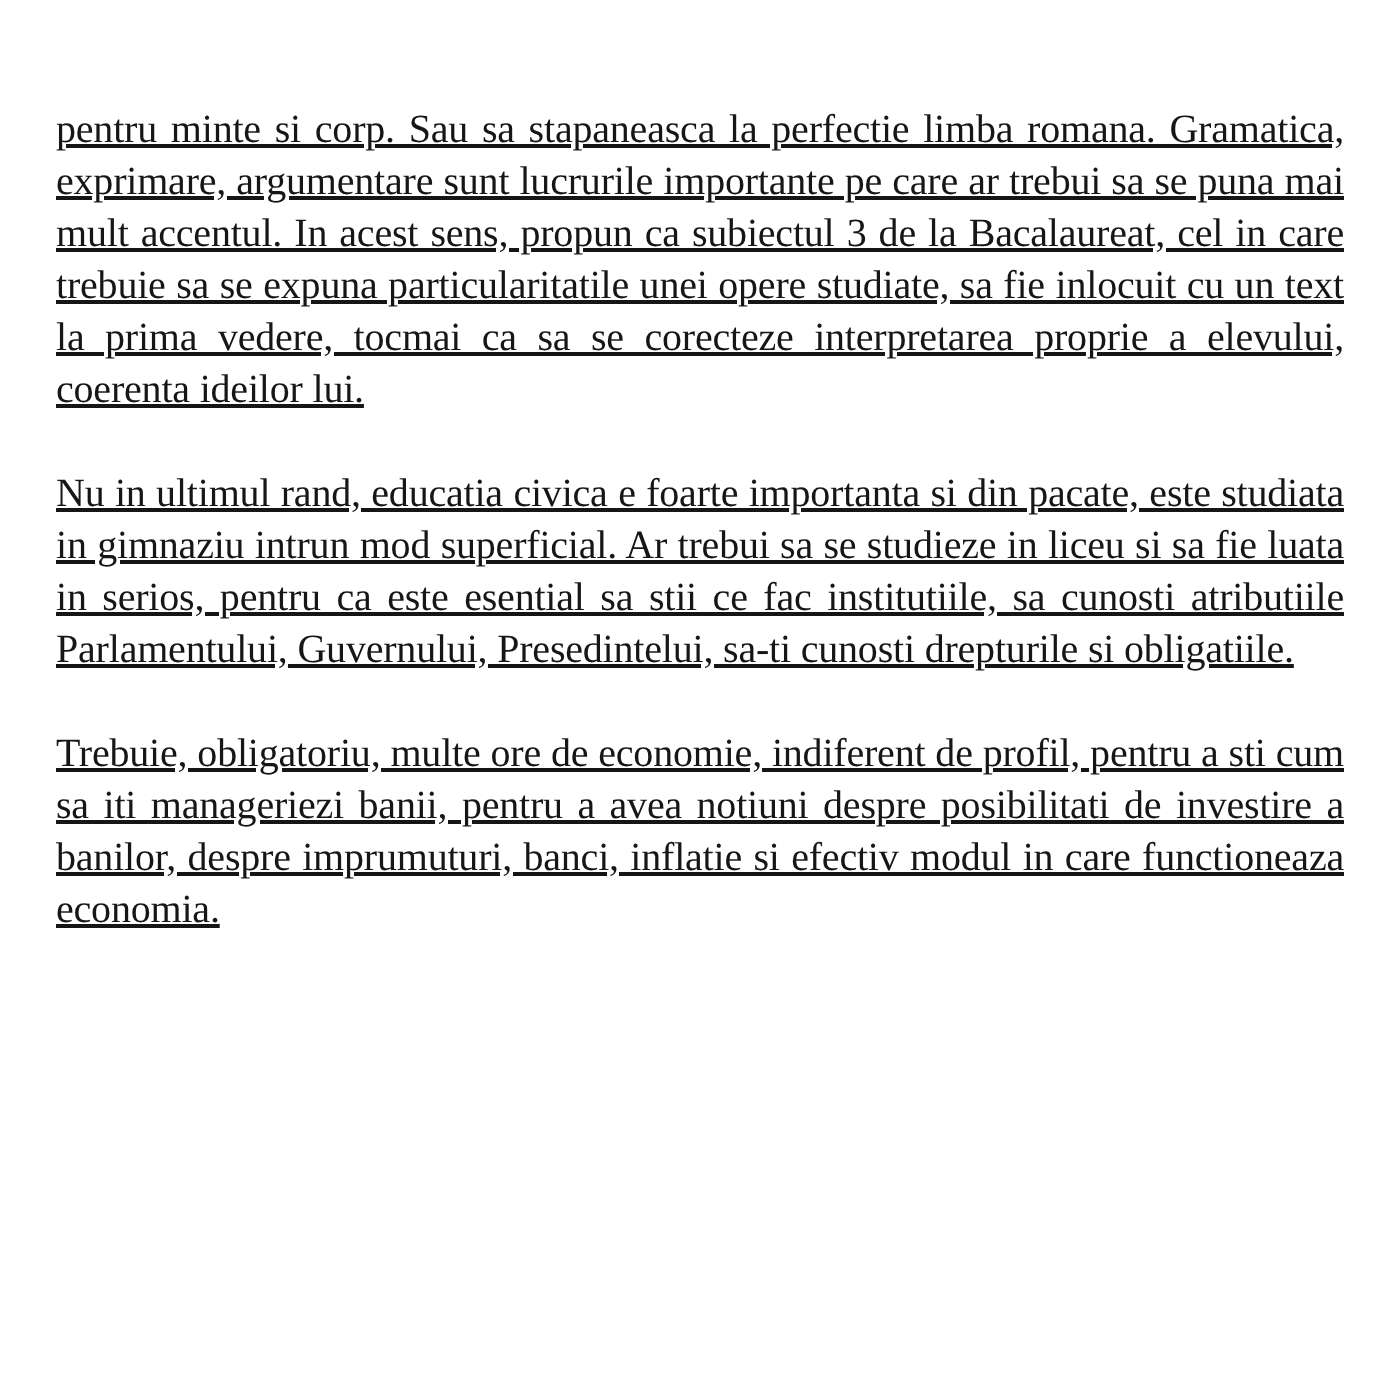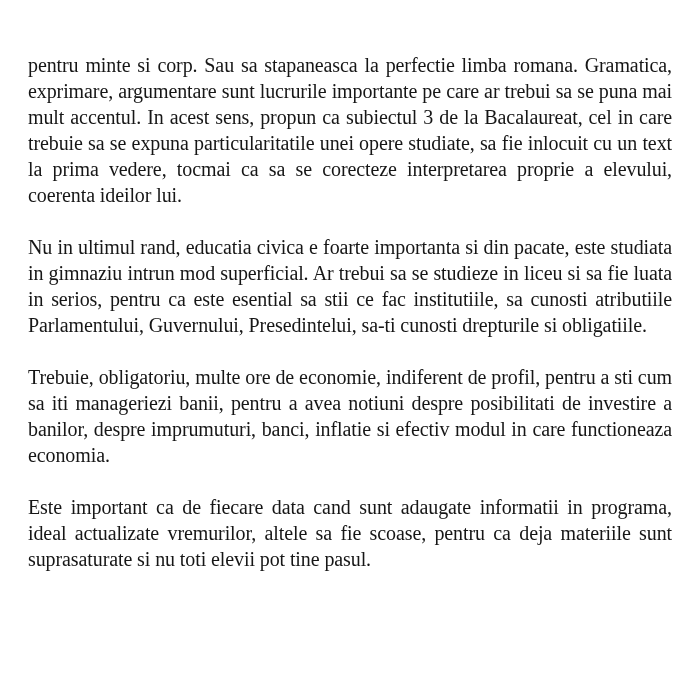--- a/index.html
+++ b/index.html
@@ -22,30 +22,30 @@
   }
   p.paragraph {
     margin: 0 0 26px 0;
     padding: 0;
     font-family: "Liberation Serif", serif;
     font-size: 20px;
     line-height: 26px;
     color: #161616;
     text-align: justify;
     letter-spacing: -0.1px;
+    text-decoration: underline;
     -webkit-font-smoothing: antialiased;
   }
   p.paragraph:last-child {
     margin-bottom: 0;
   }
 </style>
 </head>
 <body>
 
 <div class="page">
   <div class="content">
 
   <p class="paragraph">pentru minte si corp. Sau sa stapaneasca la perfectie limba romana. Gramatica, exprimare, argumentare sunt lucrurile importante pe care ar trebui sa se puna mai mult accentul. In acest sens, propun ca subiectul 3 de la Bacalaureat, cel in care trebuie sa se expuna particularitatile unei opere studiate, sa fie inlocuit cu un text la prima vedere, tocmai ca sa se corecteze interpretarea proprie a elevului, coerenta ideilor lui.</p>
       <p class="paragraph">Nu in ultimul rand, educatia civica e foarte importanta si din pacate, este studiata in gimnaziu intrun mod superficial. Ar trebui sa se studieze in liceu si sa fie luata in serios, pentru ca este esential sa stii ce fac institutiile, sa cunosti atributiile Parlamentului, Guvernului, Presedintelui, sa-ti cunosti drepturile si obligatiile.</p>
       <p class="paragraph">Trebuie, obligatoriu, multe ore de economie, indiferent de profil, pentru a sti cum sa iti manageriezi banii, pentru a avea notiuni despre posibilitati de investire a banilor, despre imprumuturi, banci, inflatie si efectiv modul in care functioneaza economia.</p>
-      <p class="paragraph">Este important ca de fiecare data cand sunt adaugate informatii in programa, ideal actualizate vremurilor, altele sa fie scoase, pentru ca deja materiile sunt suprasaturate si nu toti elevii pot tine pasul.</p>
     </div>
 </div>
 
 </body></html>

